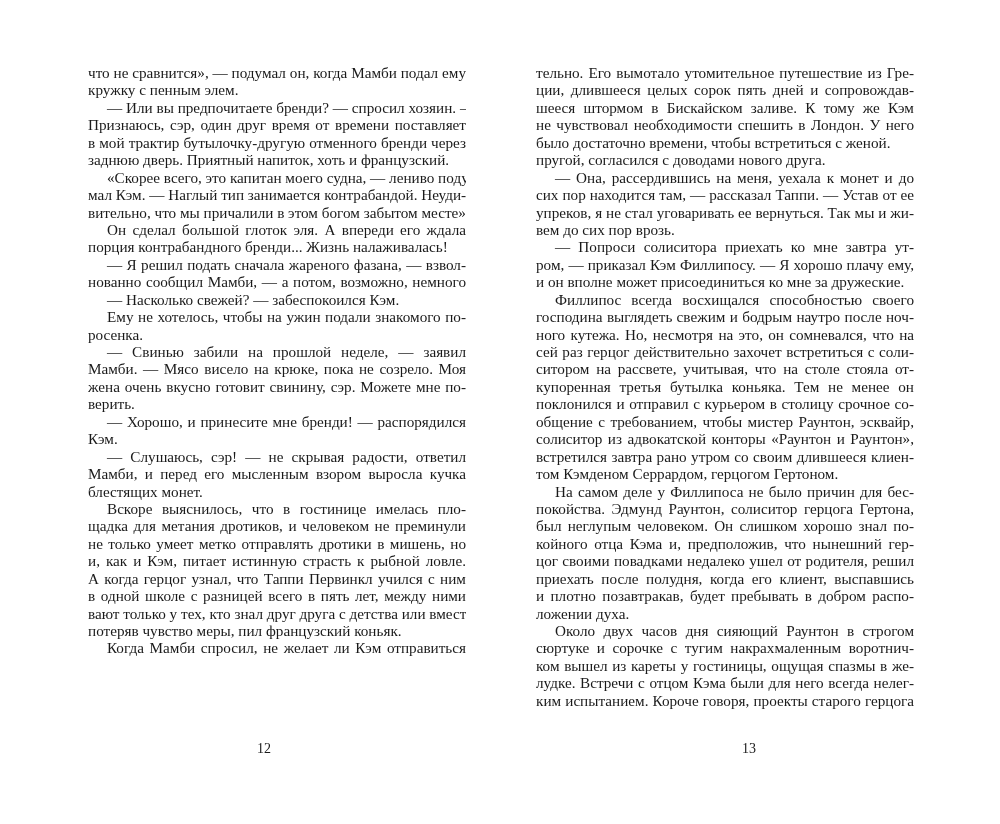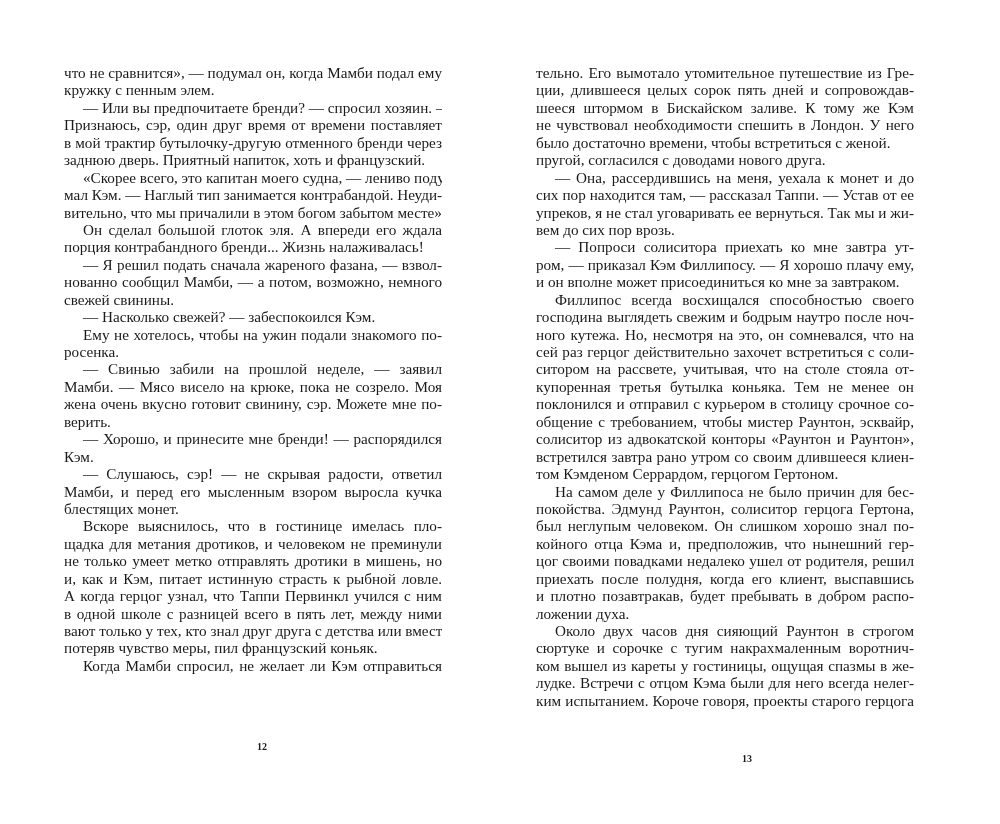--- a/index.html
+++ b/index.html
@@ -13,63 +13,61 @@
     position: relative;
     overflow: hidden;
     font-family: "Liberation Serif", "DejaVu Serif", serif;
     color: #1a1a1a;
   }
   .page {
     position: absolute;
     top: 64px;
     width: 378px;
   }
-  .page-left { left: 64px; }
+  .page-left { left: 88px; }
   .page-right { left: 536px; }
   .line {
     display: block;
     height: 17.45px;
     line-height: 17.45px;
     font-size: 15.2px;
     white-space: nowrap;
     text-align: justify;
     text-align-last: justify;
     overflow: hidden;
   }
   .line.indent { padding-left: 19px; }
   .line.last { text-align-last: left; }
   .page-number {
     position: absolute;
     top: 741px;
-    font-size: 10px;
+    font-size: 14px;
     font-family: "Liberation Serif", "DejaVu Serif", serif;
     color: #1a1a1a;
-    font-weight: bold;
   }
   .pn-left { left: 257px; }
-  .pn-right { left: 742px; margin-top: 12px; }
+  .pn-right { left: 742px; }
 </style>
 </head>
 <body>
 
 <div class="page page-left" id="left-page">
     <span class="line">что не сравнится», — подумал он, когда Мамби подал ему</span>
     <span class="line last">кружку с пенным элем.</span>
     <span class="line indent">— Или вы предпочитаете бренди? — спросил хозяин. —</span>
     <span class="line">Признаюсь, сэр, один друг время от времени поставляет</span>
     <span class="line">в мой трактир бутылочку-другую отменного бренди через</span>
     <span class="line last">заднюю дверь. Приятный напиток, хоть и французский.</span>
     <span class="line indent">«Скорее всего, это капитан моего судна, — лениво поду-</span>
     <span class="line">мал Кэм. — Наглый тип занимается контрабандой. Неуди-</span>
     <span class="line last">вительно, что мы причалили в этом богом забытом месте».</span>
     <span class="line indent">Он сделал большой глоток эля. А впереди его ждала</span>
     <span class="line last">порция контрабандного бренди... Жизнь налаживалась!</span>
     <span class="line indent">— Я решил подать сначала жареного фазана, — взвол-</span>
     <span class="line">нованно сообщил Мамби, — а потом, возможно, немного</span>
-    <span class="line last">свежей свинины.</span>
     <span class="line indent last">— Насколько свежей? — забеспокоился Кэм.</span>
     <span class="line indent">Ему не хотелось, чтобы на ужин подали знакомого по-</span>
     <span class="line last">росенка.</span>
     <span class="line indent">— Свинью забили на прошлой неделе, — заявил</span>
     <span class="line">Мамби. — Мясо висело на крюке, пока не созрело. Моя</span>
     <span class="line">жена очень вкусно готовит свинину, сэр. Можете мне по-</span>
     <span class="line last">верить.</span>
     <span class="line indent">— Хорошо, и принесите мне бренди! — распорядился</span>
     <span class="line last">Кэм.</span>
     <span class="line indent">— Слушаюсь, сэр! — не скрывая радости, ответил</span>
@@ -91,21 +89,21 @@
     <span class="line">шееся штормом в Бискайском заливе. К тому же Кэм</span>
     <span class="line">не чувствовал необходимости спешить в Лондон. У него</span>
     <span class="line last">было достаточно времени, чтобы встретиться с женой.</span>
     <span class="line last">пругой, согласился с доводами нового друга.</span>
     <span class="line indent">— Она, рассердившись на меня, уехала к монет и до</span>
     <span class="line">сих пор находится там, — рассказал Таппи. — Устав от ее</span>
     <span class="line">упреков, я не стал уговаривать ее вернуться. Так мы и жи-</span>
     <span class="line last">вем до сих пор врозь.</span>
     <span class="line indent">— Попроси солиситора приехать ко мне завтра ут-</span>
     <span class="line">ром, — приказал Кэм Филлипосу. — Я хорошо плачу ему,</span>
-    <span class="line last">и он вполне может присоединиться ко мне за завтраком.</span>
+    <span class="line last">и он вполне может присоединиться ко мне за дружеские.</span>
     <span class="line indent">Филлипос всегда восхищался способностью своего</span>
     <span class="line">господина выглядеть свежим и бодрым наутро после ноч-</span>
     <span class="line">ного кутежа. Но, несмотря на это, он сомневался, что на</span>
     <span class="line">сей раз герцог действительно захочет встретиться с соли-</span>
     <span class="line">ситором на рассвете, учитывая, что на столе стояла от-</span>
     <span class="line">купоренная третья бутылка коньяка. Тем не менее он</span>
     <span class="line">поклонился и отправил с курьером в столицу срочное со-</span>
     <span class="line">общение с требованием, чтобы мистер Раунтон, эсквайр,</span>
     <span class="line">солиситор из адвокатской конторы «Раунтон и Раунтон»,</span>
     <span class="line">встретился завтра рано утром со своим длившееся клиен-</span>

